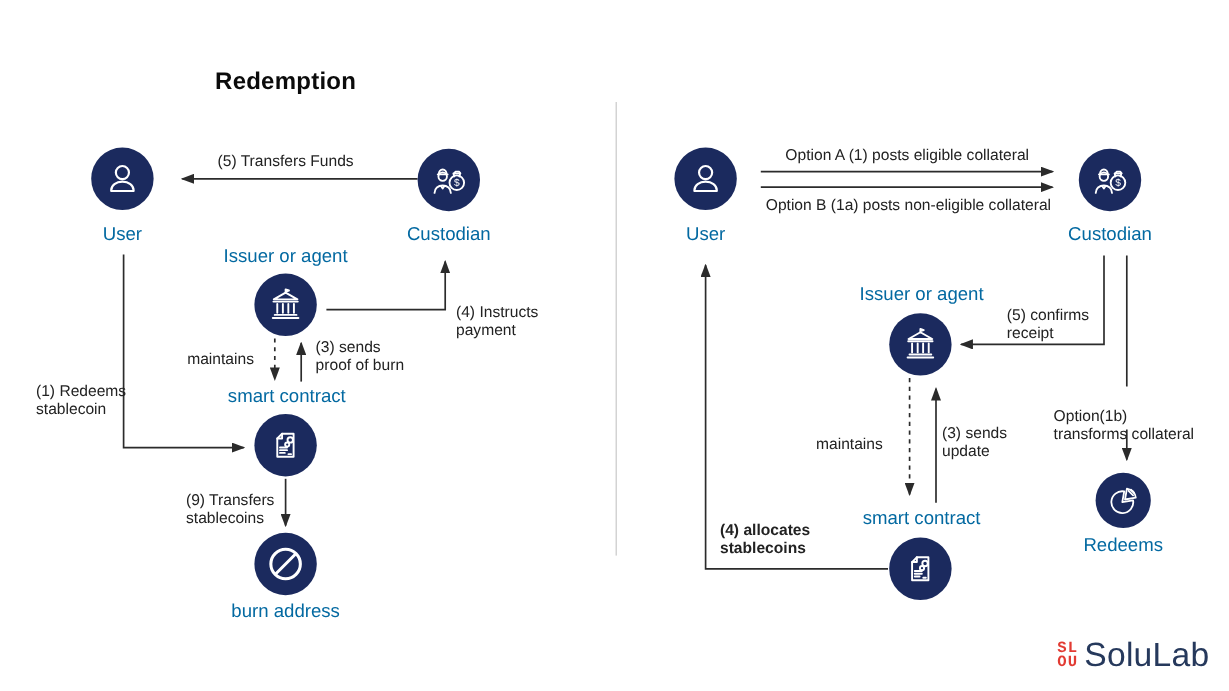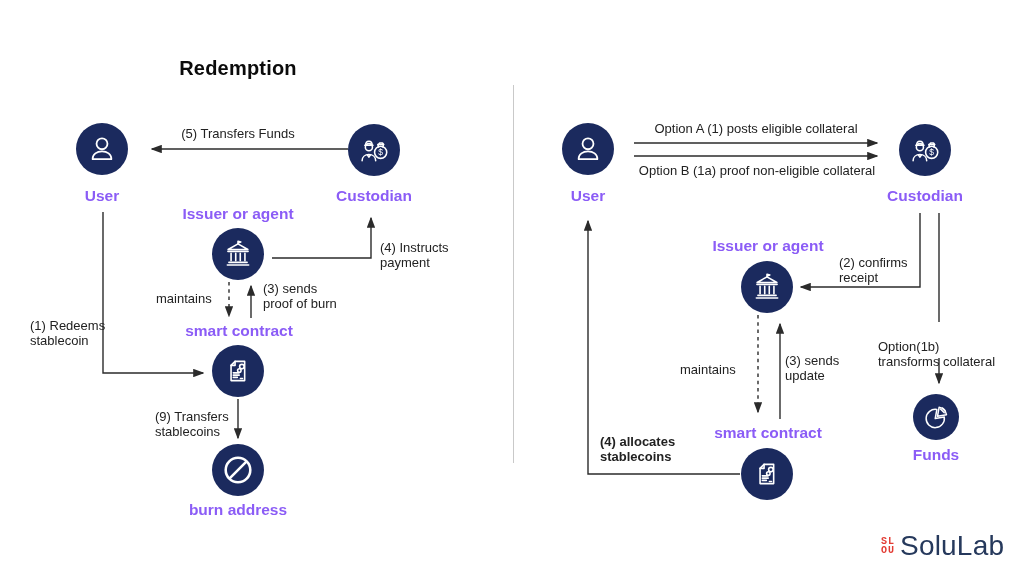--- a/index.html
+++ b/index.html
@@ -6,26 +6,26 @@
   .canvas{position:relative;width:1024px;height:576px;background:#ffffff;
           font-family:"Liberation Sans",sans-serif;overflow:hidden;}
   .wires{position:absolute;left:0;top:0;}
   .wire{stroke:var(--line,#2b2b2b);stroke-width:1.4;fill:none;}
   .wire.dashed{stroke-dasharray:3.5 3.8;}
   .divider{position:absolute;left:513px;top:85px;width:1px;height:378px;background:var(--divider,#c9c9c9);}
   .title{position:absolute;font-size:20px;font-weight:700;color:#0b0b0b;text-align:center;letter-spacing:.2px;}
   .node{position:absolute;border-radius:50%;background:var(--node,#1b2a5e);
         display:flex;align-items:center;justify-content:center;}
   .node svg{display:block;}
-  .nlabel{position:absolute;font-size:15.5px;color:#8b5cf6;text-align:center;font-weight:bold;}
+  .nlabel{position:absolute;font-size:15.5px;color:#0369a1;text-align:center;}
   .lbl{position:absolute;font-size:13px;line-height:1.18;color:#222;white-space:pre-line;}
   .lbl.center{text-align:center;}
   .logo{position:absolute;display:flex;align-items:center;gap:5px;}
   .logo-mark{display:flex;flex-direction:column;justify-content:center;
-             font-family:"Liberation Mono",monospace;font-weight:700;font-size:10px;
+             font-family:"Liberation Mono",monospace;font-weight:700;font-size:13px;
              line-height:.95;color:var(--logo-red,#e23b33);letter-spacing:1px;}
   .logo-word{font-size:28px;font-weight:500;color:var(--logo-navy,#26395c);letter-spacing:.2px;}
   .ico{stroke:#fff;fill:none;stroke-width:1.35;stroke-linecap:round;stroke-linejoin:round;}
 </style>
 </head>
 <body>
 
 <div class="canvas">
 
   <svg class="wires" width="1024" height="576">
@@ -105,21 +105,21 @@
 
   <div class="node" style="left:212px;top:444px;width:52px;height:52px;">
     <svg class="ico" width="36" height="36" viewBox="0 0 24 24" style="stroke-width:1.7">
       <circle cx="12" cy="12" r="8.2"></circle>
       <path d="M6.6 17.4 L17.4 6.6"></path>
     </svg>
   </div>
   <div class="nlabel" style="left:163px;top:501px;width:150px;">burn address</div>
 
   <div class="lbl center" style="left:148px;top:126px;width:180px;">(5) Transfers Funds</div>
-  <div class="lbl" style="left:380px;top:240px;width:92px;">(4) Instructs
+  <div class="lbl" style="left:380px;top:252px;width:92px;">(4) Instructs
 payment</div>
   <div class="lbl" style="left:156px;top:291px;width:70px;">maintains</div>
   <div class="lbl" style="left:263px;top:281px;width:98px;">(3) sends
 proof of burn</div>
   <div class="lbl" style="left:30px;top:318px;width:92px;">(1) Redeems
 stablecoin</div>
   <div class="lbl" style="left:155px;top:409px;width:96px;">(9) Transfers
 stablecoins</div>
 
 
@@ -170,25 +170,25 @@
     </svg>
   </div>
 
   <div class="node" style="left:913px;top:394px;width:46px;height:46px;">
     <svg class="ico" width="30" height="30" viewBox="0 0 24 24" style="stroke-width:1.2">
       <path d="M12.67 6.01 A7.3 7.3 0 1 0 18.59 11.93 L11.4 13.2 Z"></path>
       <path d="M13.2 11.4 L14.47 4.21 A7.3 7.3 0 0 1 20.39 10.13 Z"></path>
       <path d="M15.6 5.6 l3 3 M17.2 4.9 l2 2"></path>
     </svg>
   </div>
-  <div class="nlabel" style="left:886px;top:446px;width:100px;">Funds</div>
+  <div class="nlabel" style="left:886px;top:446px;width:100px;">Redeems</div>
 
   <div class="lbl center" style="left:596px;top:121px;width:320px;">Option A (1) posts eligible collateral</div>
-  <div class="lbl center" style="left:597px;top:163px;width:320px;">Option B (1a) proof non-eligible collateral</div>
-  <div class="lbl" style="left:839px;top:255px;width:88px;">(2) confirms
+  <div class="lbl center" style="left:597px;top:163px;width:320px;">Option B (1a) posts non-eligible collateral</div>
+  <div class="lbl" style="left:839px;top:255px;width:88px;">(5) confirms
 receipt</div>
   <div class="lbl" style="left:878px;top:327px;width:138px;margin-top:12px;">Option(1b)
 transforms collateral</div>
   <div class="lbl" style="left:680px;top:362px;width:70px;">maintains</div>
   <div class="lbl" style="left:785px;top:353px;width:78px;">(3) sends
 update</div>
   <div class="lbl" style="left:600px;top:434px;width:96px;font-weight:bold;">(4) allocates
 stablecoins</div>
 
   <div class="logo" style="left:881px;top:530px;">

